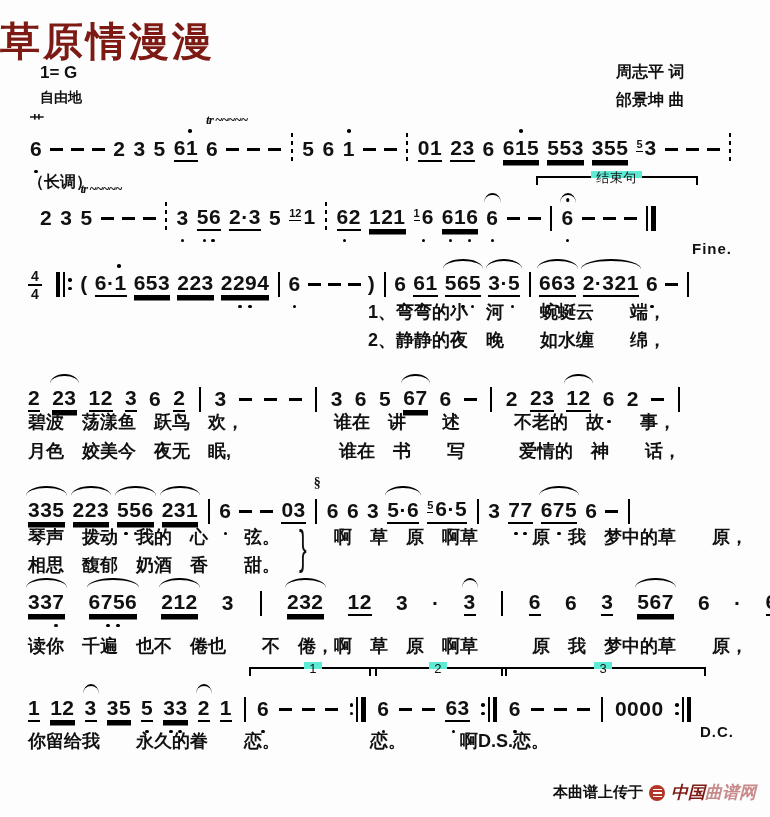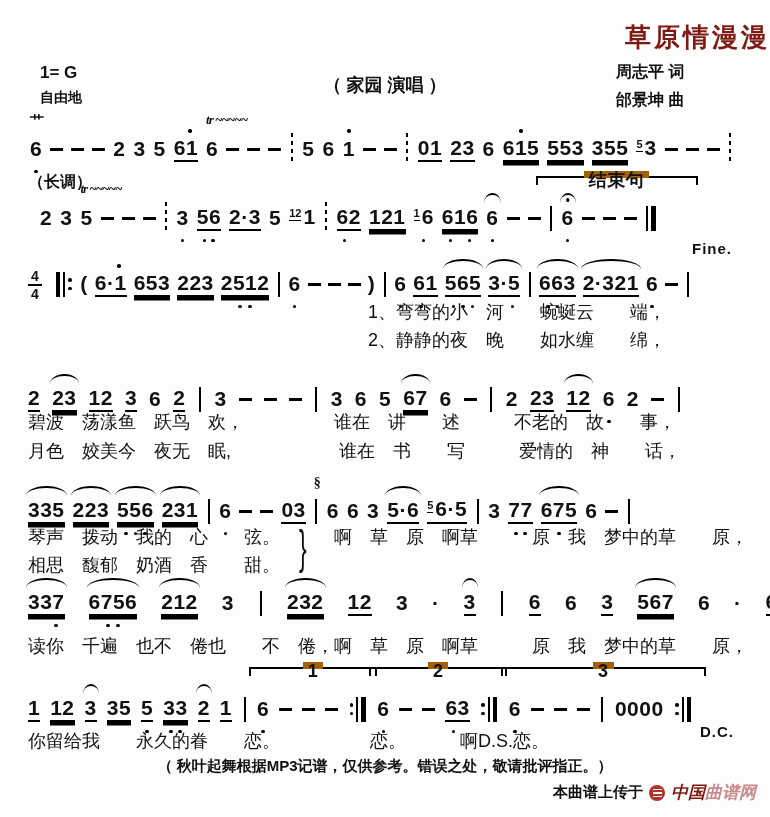--- a/index.html
+++ b/index.html
@@ -1,21 +1,21 @@
 <!DOCTYPE html>
 <html><head>
 <meta charset="utf-8">
 <style>
   html,body{margin:0;padding:0;background:#e8e8e8}
   #sheet{position:relative;width:770px;height:817px;background:#fdfdfd;margin:0 auto;
          font-family:"Liberation Sans",sans-serif;color:#111;overflow:hidden}
 
   
-  .hdr-title{position:absolute;top:20px;left:0;width:100%;text-align:right;
-             font-size:26px;font-weight:bold;letter-spacing:3px}
+  .hdr-title{position:absolute;top:14px;left:0;width:100%;text-align:left;
+             font-size:40px;font-weight:bold;letter-spacing:3px}
   .hdr-sub{position:absolute;top:73px;left:0;width:100%;text-align:center;font-size:18px;font-weight:bold}
   .hdr-key{position:absolute;top:63px;left:40px;font-size:17px;font-weight:bold}
   .hdr-tempo{position:absolute;top:89px;left:40px;font-size:14px;font-weight:bold}
   .hdr-lyricist{position:absolute;top:62px;left:616px;font-size:16px;font-weight:bold}
   .hdr-composer{position:absolute;top:90px;left:616px;font-size:16px;font-weight:bold}
 
   
   .line{position:absolute;display:flex;align-items:center;height:30px}
   .tok{position:relative;display:flex;align-items:center;height:30px;
        font-weight:bold;font-size:21px;letter-spacing:.5px;white-space:nowrap}
@@ -42,43 +42,42 @@
   .bl.thick{width:4.5px}
   .bl.dash{background:repeating-linear-gradient(to bottom,#000 0 4px,transparent 4px 8px);height:32px}
   .rdots{display:flex;flex-direction:column;justify-content:center;gap:5px;margin:0 1.5px}
   .rdots i{width:3.5px;height:3.5px;border-radius:50%;background:#000;display:block}
   .ts{display:flex;flex-direction:column;align-items:center;font-size:14px;font-weight:bold;
       line-height:1.1;margin-right:5px}
   .ts .bot{border-top:2px solid #000;padding:1px 3px 0}
   .ts .top{padding:0 3px}
   .brk{position:absolute;top:-27px;height:9px;border:2px solid #000;border-bottom:none;
        display:flex;justify-content:center;box-sizing:border-box}
-  .brkl{background:#a16207;padding:0 5px;font-size:18px;font-weight:bold;line-height:1;
+  .brkl{background:#5eead4;padding:0 5px;font-size:13px;font-weight:normal;line-height:1;
         transform:translateY(-7px);white-space:nowrap}
-  .lyr{position:absolute;font-weight:normal;font-size:18px;white-space:pre;line-height:1}
+  .lyr{position:absolute;font-weight:bold;font-size:18px;white-space:pre;line-height:1}
   .cap{position:absolute;font-weight:bold;font-size:16px;white-space:pre;line-height:1}
   .cap.latin{font-size:15px;letter-spacing:1px}
   .cap.brace{font-size:46px;font-weight:normal;transform:scaleX(.5);transform-origin:left center}
 
   
   .foot-note{position:absolute;top:757px;left:0;width:100%;text-align:center;font-size:15px;font-weight:bold}
   .credit{position:absolute;top:781px;right:14px;display:flex;align-items:center;gap:6px;
           font-size:15px;font-weight:bold}
   .logo{width:16px;height:16px;border-radius:50%;background:#b23527;position:relative;flex:0 0 auto}
   .logo:before{content:"";position:absolute;left:4px;right:3px;top:4px;height:8px;
         background:repeating-linear-gradient(to bottom,#fff 0 1.5px,rgba(255,255,255,0) 1.5px 3.5px)}
   .site-cn{font-style:italic;font-weight:bold;font-size:17px}
   .site-suffix{font-style:italic;font-weight:bold;font-size:17px}
 </style>
 </head>
 <body>
 
 <div id="sheet">
   <div class="hdr-title" style="color: rgb(124, 26, 19);">草原情漫漫</div>
-  <div class="hdr-sub">（ 家园 演唱 ）</div>
   <div class="hdr-key">1= G</div>
   <div class="hdr-tempo">自由地</div>
   <div class="hdr-lyricist">周志平 词</div>
   <div class="hdr-composer">邰景坤 曲</div>
 
   <div id="score">
       <div class="line" style="top: 134px; left: 30px; gap: 8px;">
         <div class="tok">
           <div class="abv">艹</div>
           <span class="t">6</span>
@@ -326,21 +325,21 @@
           </div>
           <span class="t u1">6·1</span>
         </div>
         <div class="tok">
           <span class="t u2">653</span>
         </div>
         <div class="tok">
           <span class="t u2">223</span>
         </div>
         <div class="tok">
-          <span class="t u2">2512</span>
+          <span class="t u2">2294</span>
           <div class="dots db">
             <i class="off"></i>
             <i></i>
             <i></i>
             <i class="off"></i>
           </div>
         </div>
         <div class="tok">
           <i class="bl"></i>
         </div>
@@ -838,21 +837,20 @@
             <i></i>
           </span>
           <i class="bl"></i>
           <i class="bl thick"></i>
         </div>
       </div>
       <div class="lyr" style="top: 724px; left: 28px; margin-top: 8px;">你留给我　　永久的眷　　恋。　　　　　恋。　　　啊D.S.恋。</div>
       <div class="cap latin" style="top: 724px; left: 700px;">D.C.</div>
     </div>
 
-  <div class="foot-note">（ 秋叶起舞根据MP3记谱，仅供参考。错误之处，敬请批评指正。）</div>
   <div class="credit">
     <span>本曲谱上传于</span>
     <span class="logo"></span>
     <span>
       <span class="site-cn" style="color: rgb(124, 26, 19);">中国</span><span class="site-suffix" style="color: rgb(201, 139, 139);">曲谱网</span>
     </span>
   </div>
 </div>
 
 </body></html>

